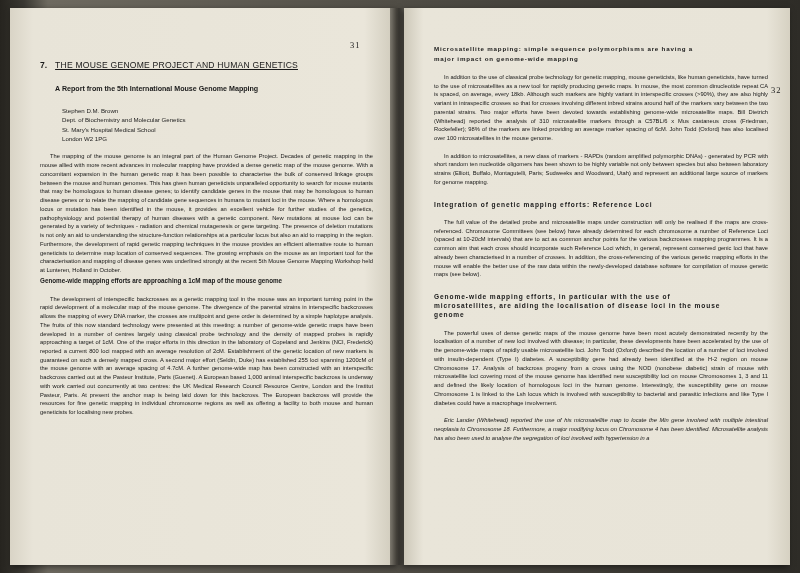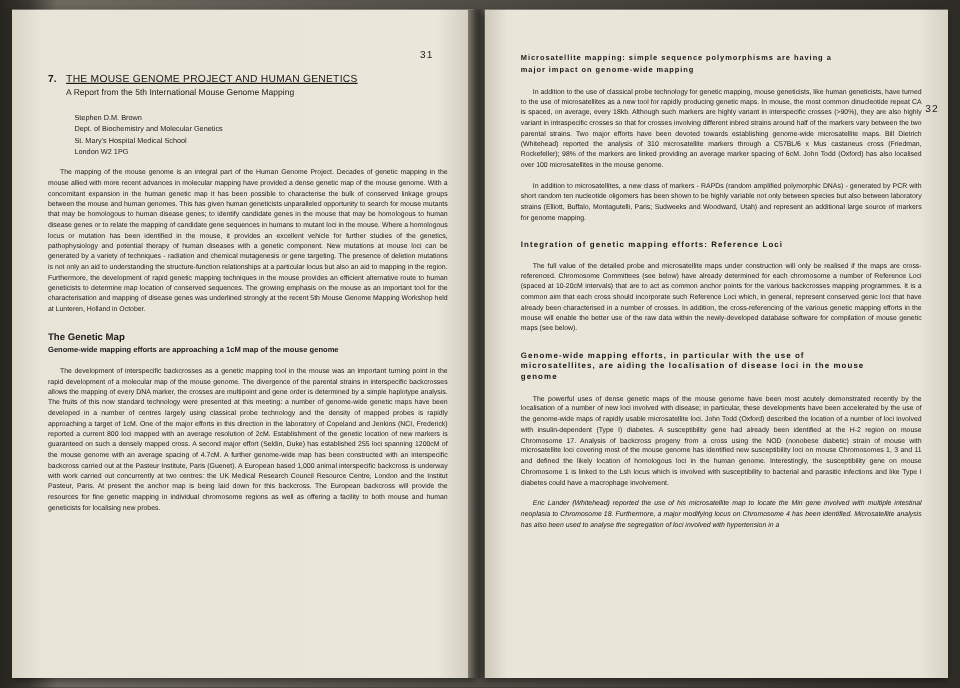--- a/index.html
+++ b/index.html
@@ -49,20 +49,21 @@
     position: absolute;
     left: 30px; right: 22px;
     top: 26px;
     color: #1a1a1a;
   }
   .pagenum {
     position: absolute;
     font-size: 8.5px;
     color: #222;
     letter-spacing: 1px;
+    font-family: Liberation Serif, serif;
   }
   .pn-left { left: 340px; top: 32px; }
   .pn-right { left: 367px; top: 36px; margin-top: 41px; }
 
   .hdr-row {
     display: flex;
     align-items: flex-start;
     margin-top: 26px;
   }
   .hdr-num {
@@ -74,23 +75,23 @@
   .hdr-titles { flex: 1; }
   .title-main {
     font-size: 8.6px;
     font-weight: normal;
     text-decoration: underline;
     letter-spacing: 0.2px;
     line-height: 1.3;
   }
   .title-sub {
     font-size: 7.1px;
-    font-weight: normal;
+    font-weight: bold;
     line-height: 1.35;
-    margin-top: 2px;
+    margin-top: 14px;
   }
   .author-block {
     margin-top: 11px;
     margin-left: 22px;
     font-size: 6.1px;
     line-height: 1.55;
     color: #1d1d1d;
   }
   p.body {
     font-size: 5.75px;
@@ -148,21 +149,20 @@
 
       <div class="author-block">
         <div>Stephen D.M. Brown</div>
         <div>Dept. of Biochemistry and Molecular Genetics</div>
         <div>St. Mary's Hospital Medical School</div>
         <div>London W2 1PG</div>
       </div>
 
       <p class="body first">The mapping of the mouse genome is an integral part of the Human Genome Project. Decades of genetic mapping in the mouse allied with more recent advances in molecular mapping have provided a dense genetic map of the mouse genome. With a concomitant expansion in the human genetic map it has been possible to characterise the bulk of conserved linkage groups between the mouse and human genomes. This has given human geneticists unparalleled opportunity to search for mouse mutants that may be homologous to human disease genes; to identify candidate genes in the mouse that may be homologous to human disease genes or to relate the mapping of candidate gene sequences in humans to mutant loci in the mouse. Where a homologous locus or mutation has been identified in the mouse, it provides an excellent vehicle for further studies of the genetics, pathophysiology and potential therapy of human diseases with a genetic component. New mutations at mouse loci can be generated by a variety of techniques - radiation and chemical mutagenesis or gene targeting. The presence of deletion mutations is not only an aid to understanding the structure-function relationships at a particular locus but also an aid to mapping in the region. Furthermore, the development of rapid genetic mapping techniques in the mouse provides an efficient alternative route to human geneticists to determine map location of conserved sequences. The growing emphasis on the mouse as an important tool for the characterisation and mapping of disease genes was underlined strongly at the recent 5th Mouse Genome Mapping Workshop held at Lunteren, Holland in October.</p>
 
-      <div class="sec-head">The Genetic Map</div>
       <div class="sec-sub">Genome-wide mapping efforts are approaching a 1cM map of the mouse genome</div>
 
       <p class="body first">The development of interspecific backcrosses as a genetic mapping tool in the mouse was an important turning point in the rapid development of a molecular map of the mouse genome. The divergence of the parental strains in interspecific backcrosses allows the mapping of every DNA marker, the crosses are multipoint and gene order is determined by a simple haplotype analysis. The fruits of this now standard technology were presented at this meeting: a number of genome-wide genetic maps have been developed in a number of centres largely using classical probe technology and the density of mapped probes is rapidly approaching a target of 1cM. One of the major efforts in this direction in the laboratory of Copeland and Jenkins (NCI, Frederick) reported a current 800 loci mapped with an average resolution of 2cM. Establishment of the genetic location of new markers is guaranteed on such a densely mapped cross. A second major effort (Seldin, Duke) has established 255 loci spanning 1200cM of the mouse genome with an average spacing of 4.7cM. A further genome-wide map has been constructed with an interspecific backcross carried out at the Pasteur Institute, Paris (Guenet). A European based 1,000 animal interspecific backcross is underway with work carried out concurrently at two centres: the UK Medical Research Council Resource Centre, London and the Institut Pasteur, Paris. At present the anchor map is being laid down for this backcross. The European backcross will provide the resources for fine genetic mapping in individual chromosome regions as well as offering a facility to both mouse and human geneticists for localising new probes.</p>
     </div>
   </div>
 
   <div class="gutter"></div>
 
   <div class="page page-right">
     <div class="pagenum pn-right">32</div>

